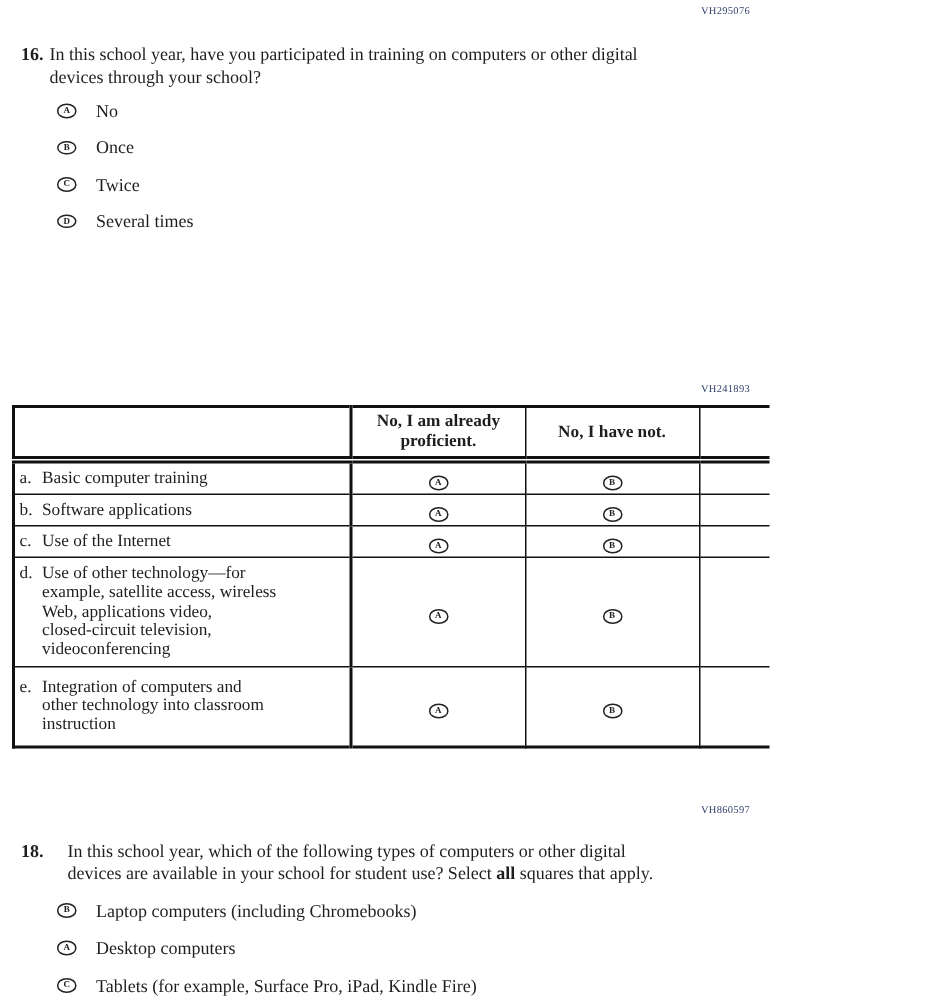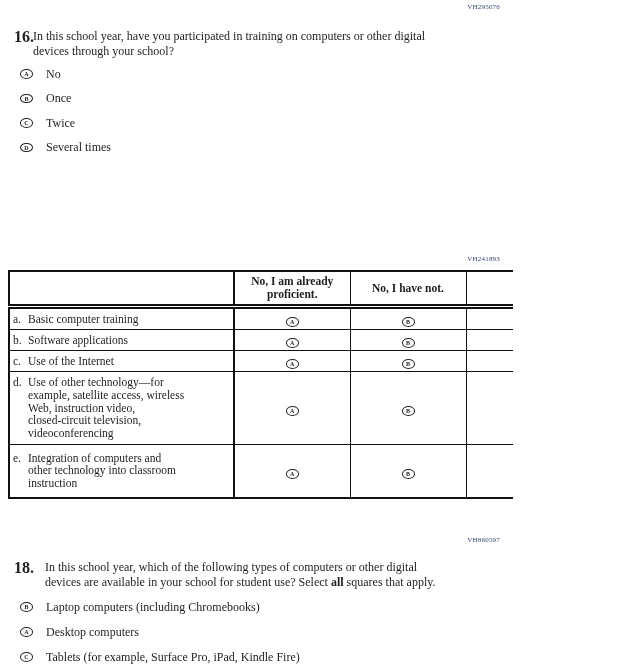--- a/index.html
+++ b/index.html
@@ -5,25 +5,25 @@
   html, body { margin:0; padding:0; background:#fff; }
   .page {
     position:relative; width:513px; height:666px; background:#ffffff;
     font-family:"Liberation Serif", serif; color:#1e1e1e; overflow:hidden;
   }
   .vhcode {
     position:absolute; right:13px; font-size:7px; letter-spacing:.2px;
     color:#35466e; font-family:"Liberation Serif", serif;
   }
   .question { position:absolute; left:14px; display:flex; }
-  .qnum { font-weight:bold; font-size:16px; line-height:15px; width:19px; flex:none; }
+  .qnum { font-weight:bold; font-size:12px; line-height:15px; width:19px; flex:none; }
   .qtext { font-size:12px; line-height:15px; width:514px; white-space:pre-line; }
   .bold { font-weight:bold; }
 
-  .options { position:absolute; left:20px; }
+  .options { position:absolute; left:38px; }
   .opt-row { display:flex; align-items:center; height:16px; margin-bottom:8.5px; }
   .circle {
     box-sizing:border-box; width:13px; height:9.5px; flex:none;
     border:1px solid #222; border-radius:50%;
     display:inline-flex; align-items:center; justify-content:center;
     font-size:6px; font-weight:bold; line-height:1; color:#222;
     background:#fff;
   }
   .opt-row .circle { margin-right:13px; }
   .opt-label { font-size:12px; line-height:15px; }
@@ -154,21 +154,21 @@
         <td class="cell-choice"><span class="circle">B</span></td>
         <td class="cell-choice"><span class="circle">C</span></td>
         <td class="cell-code b-thick-l">VH241898</td>
       </tr>
       <tr class="r-d">
         <td class="cell-label b-thick-r">
             <div class="rowlabel">
               <span class="rletter">d.</span>
               <span class="rtext">Use of other technology—for
 example, satellite access, wireless
-Web, instruction video,
+Web, applications video,
 closed-circuit television,
 videoconferencing</span>
             </div>
           </td>
         <td class="cell-choice"><span class="circle">A</span></td>
         <td class="cell-choice"><span class="circle">B</span></td>
         <td class="cell-choice"><span class="circle">C</span></td>
         <td class="cell-code b-thick-l">VH241897</td>
       </tr>
       <tr class="r-e">

